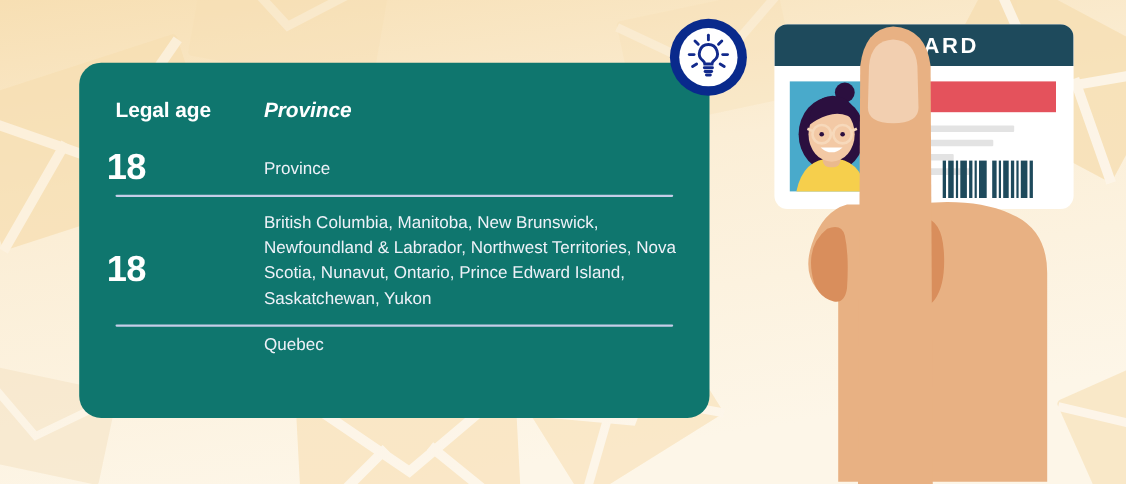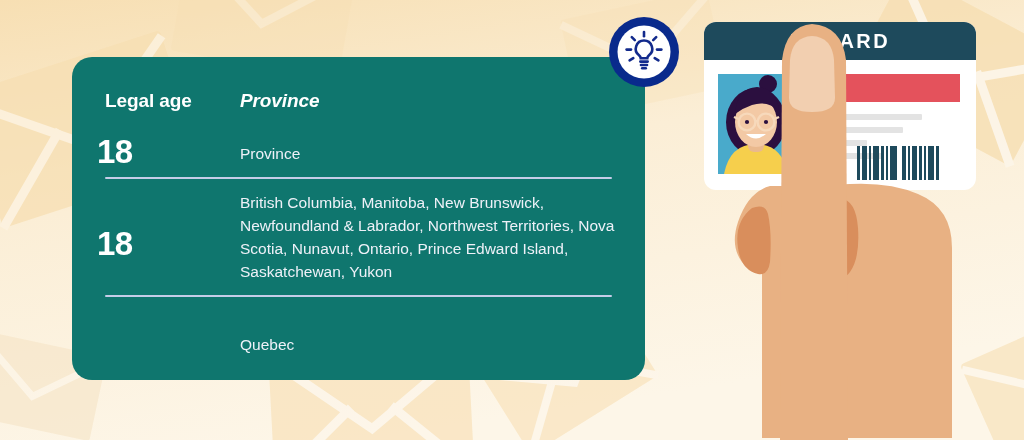--- a/index.html
+++ b/index.html
@@ -129,21 +129,21 @@
     <div class="age-cell" style="top:76px">18</div>
     <div class="prov-cell" style="top:85px">Province</div>
 
     <div class="divider" style="top:120px"></div>
 
     <div class="age-cell" style="top:168px">18</div>
     <div class="prov-cell" style="top:134px">British Columbia, Manitoba, New Brunswick, Newfoundland &amp; Labrador, Northwest Territories, Nova Scotia, Nunavut, Ontario, Prince Edward Island, Saskatchewan, Yukon</div>
 
     <div class="divider" style="top:238px"></div>
 
-    <div class="prov-cell" style="top:276px">Quebec</div>
+    <div class="prov-cell" style="top:245px">Quebec</div>
   </div>
 </div>
 
 <svg id="bulb-badge" viewBox="0 0 72 72" width="72" height="72">
   <circle cx="36" cy="36" r="35" fill="#092a8c"></circle>
   <circle cx="36" cy="36" r="26.5" fill="#ffffff"></circle>
   <g stroke="#122a8c" fill="none" stroke-width="2.6" stroke-linecap="round">
     <path d="M36 24.5 a8.2 8.2 0 0 0 -5.0 14.7 c1.1 0.9 1.6 1.8 1.7 3.0 h6.6 c0.1 -1.2 0.6 -2.1 1.7 -3.0 A8.2 8.2 0 0 0 36 24.5 Z" fill="none"></path>
     <line x1="32.3" y1="45.6" x2="39.7" y2="45.6"></line>
     <line x1="33.0" y1="49.0" x2="39.0" y2="49.0"></line>

